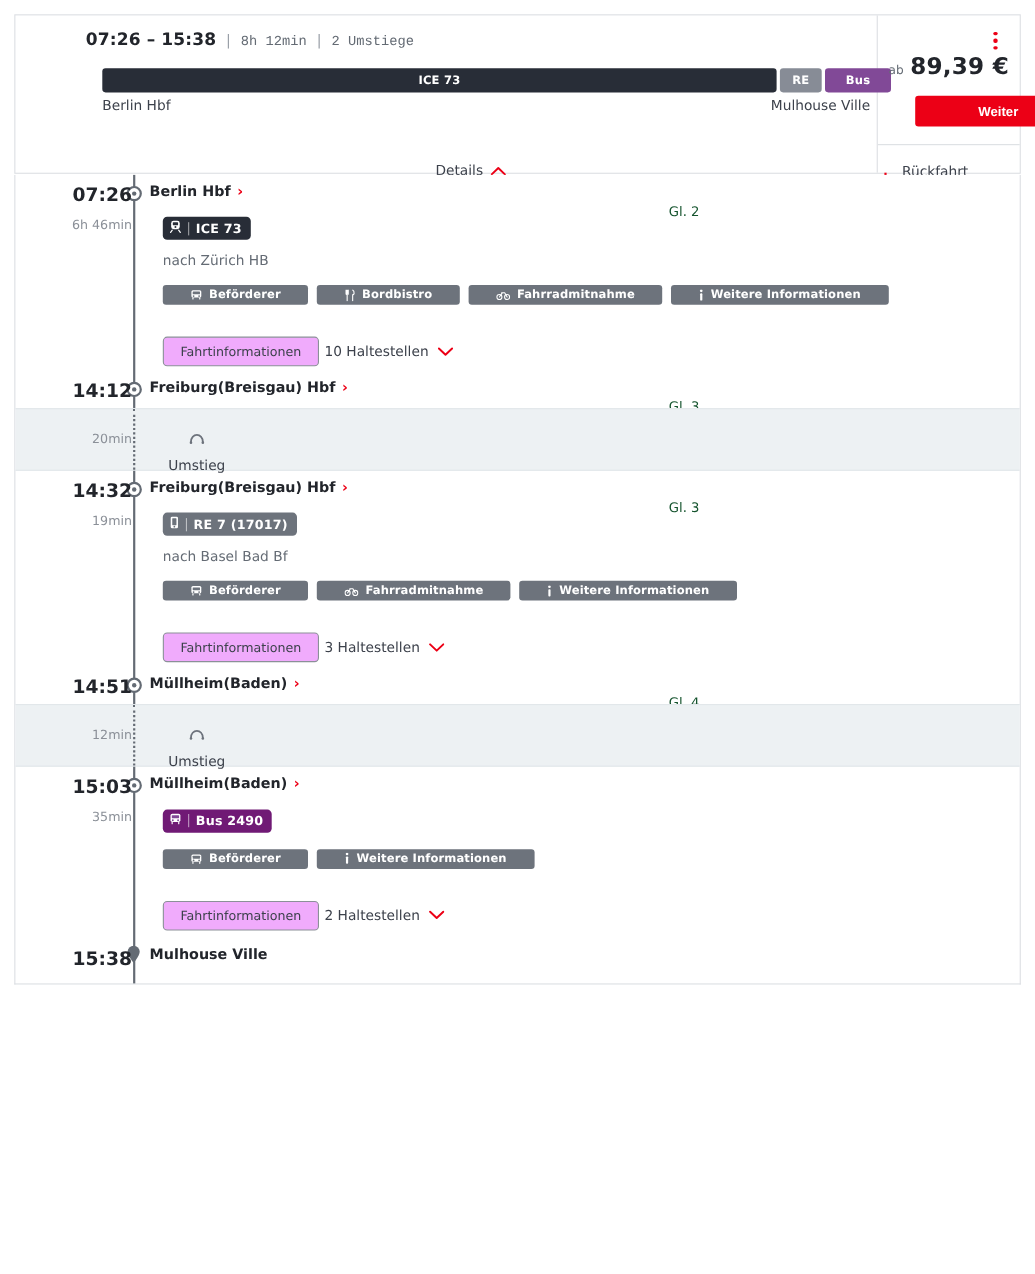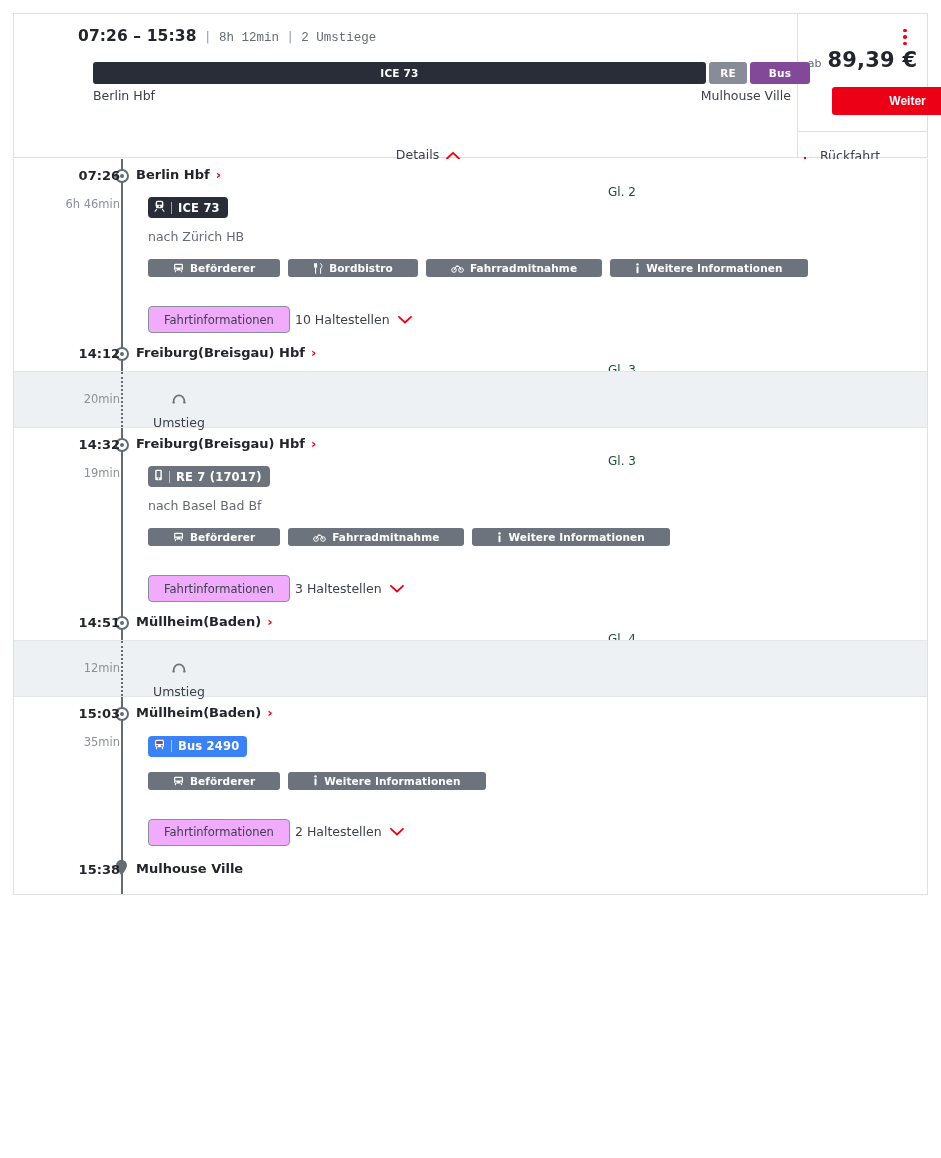--- a/index.html
+++ b/index.html
@@ -119,21 +119,21 @@
     background: #fff;
   }
 
   .seg { position: relative; }
 
   
   .stop-row { position: relative; height: 34px; }
   .stop-time {
     position: absolute; left: 50px; top: 9px; width: 56px;
     text-align: right;
-    font-size: 13px; font-weight: 700; color: #22252b;
+    font-size: 17px; font-weight: 700; color: #22252b;
   }
   .stop-name {
     position: absolute; left: 122px; top: 8px;
     display: flex; align-items: center; gap: 6px;
     font-size: 13px; font-weight: 700; color: #22252b;
   }
   .name-chev { color: #ec0016; font-size: 13px; line-height: 1; font-weight: 700; }
   .stop-platform {
     position: absolute; left: 594px; top: 9px;
     font-size: 12px; color: #14532d; margin-top: 17px;
@@ -176,21 +176,21 @@
     display: inline-flex; align-items: center; gap: 0;
     height: 21px; border-radius: 4px; padding: 0 8px 0 6px;
     color: #fff; font-size: 11.5px; font-weight: 700; letter-spacing: .2px;
   }
   .line-badge .bsep {
     display: inline-block; width: 1px; height: 12px;
     background: rgba(255,255,255,.55); margin: 0 6px;
   }
   .line-badge.ice { background: #282d37; }
   .line-badge.re  { background: #6d737c; }
-  .line-badge.bus { background: #3b82f6; }
+  .line-badge.bus { background: #701a75; }
 
   .leg-dir {
     font-size: 12.5px; color: #646b74; margin-top: 11px;
   }
 
   .chips { display: flex; gap: 8px; margin-top: 15px; flex-wrap: wrap; }
   .chip {
     display: inline-flex; align-items: center; gap: 6px;
     background: #6d737c; color: #fff;
     border-radius: 3px; height: 18px; padding: 0 25px;

